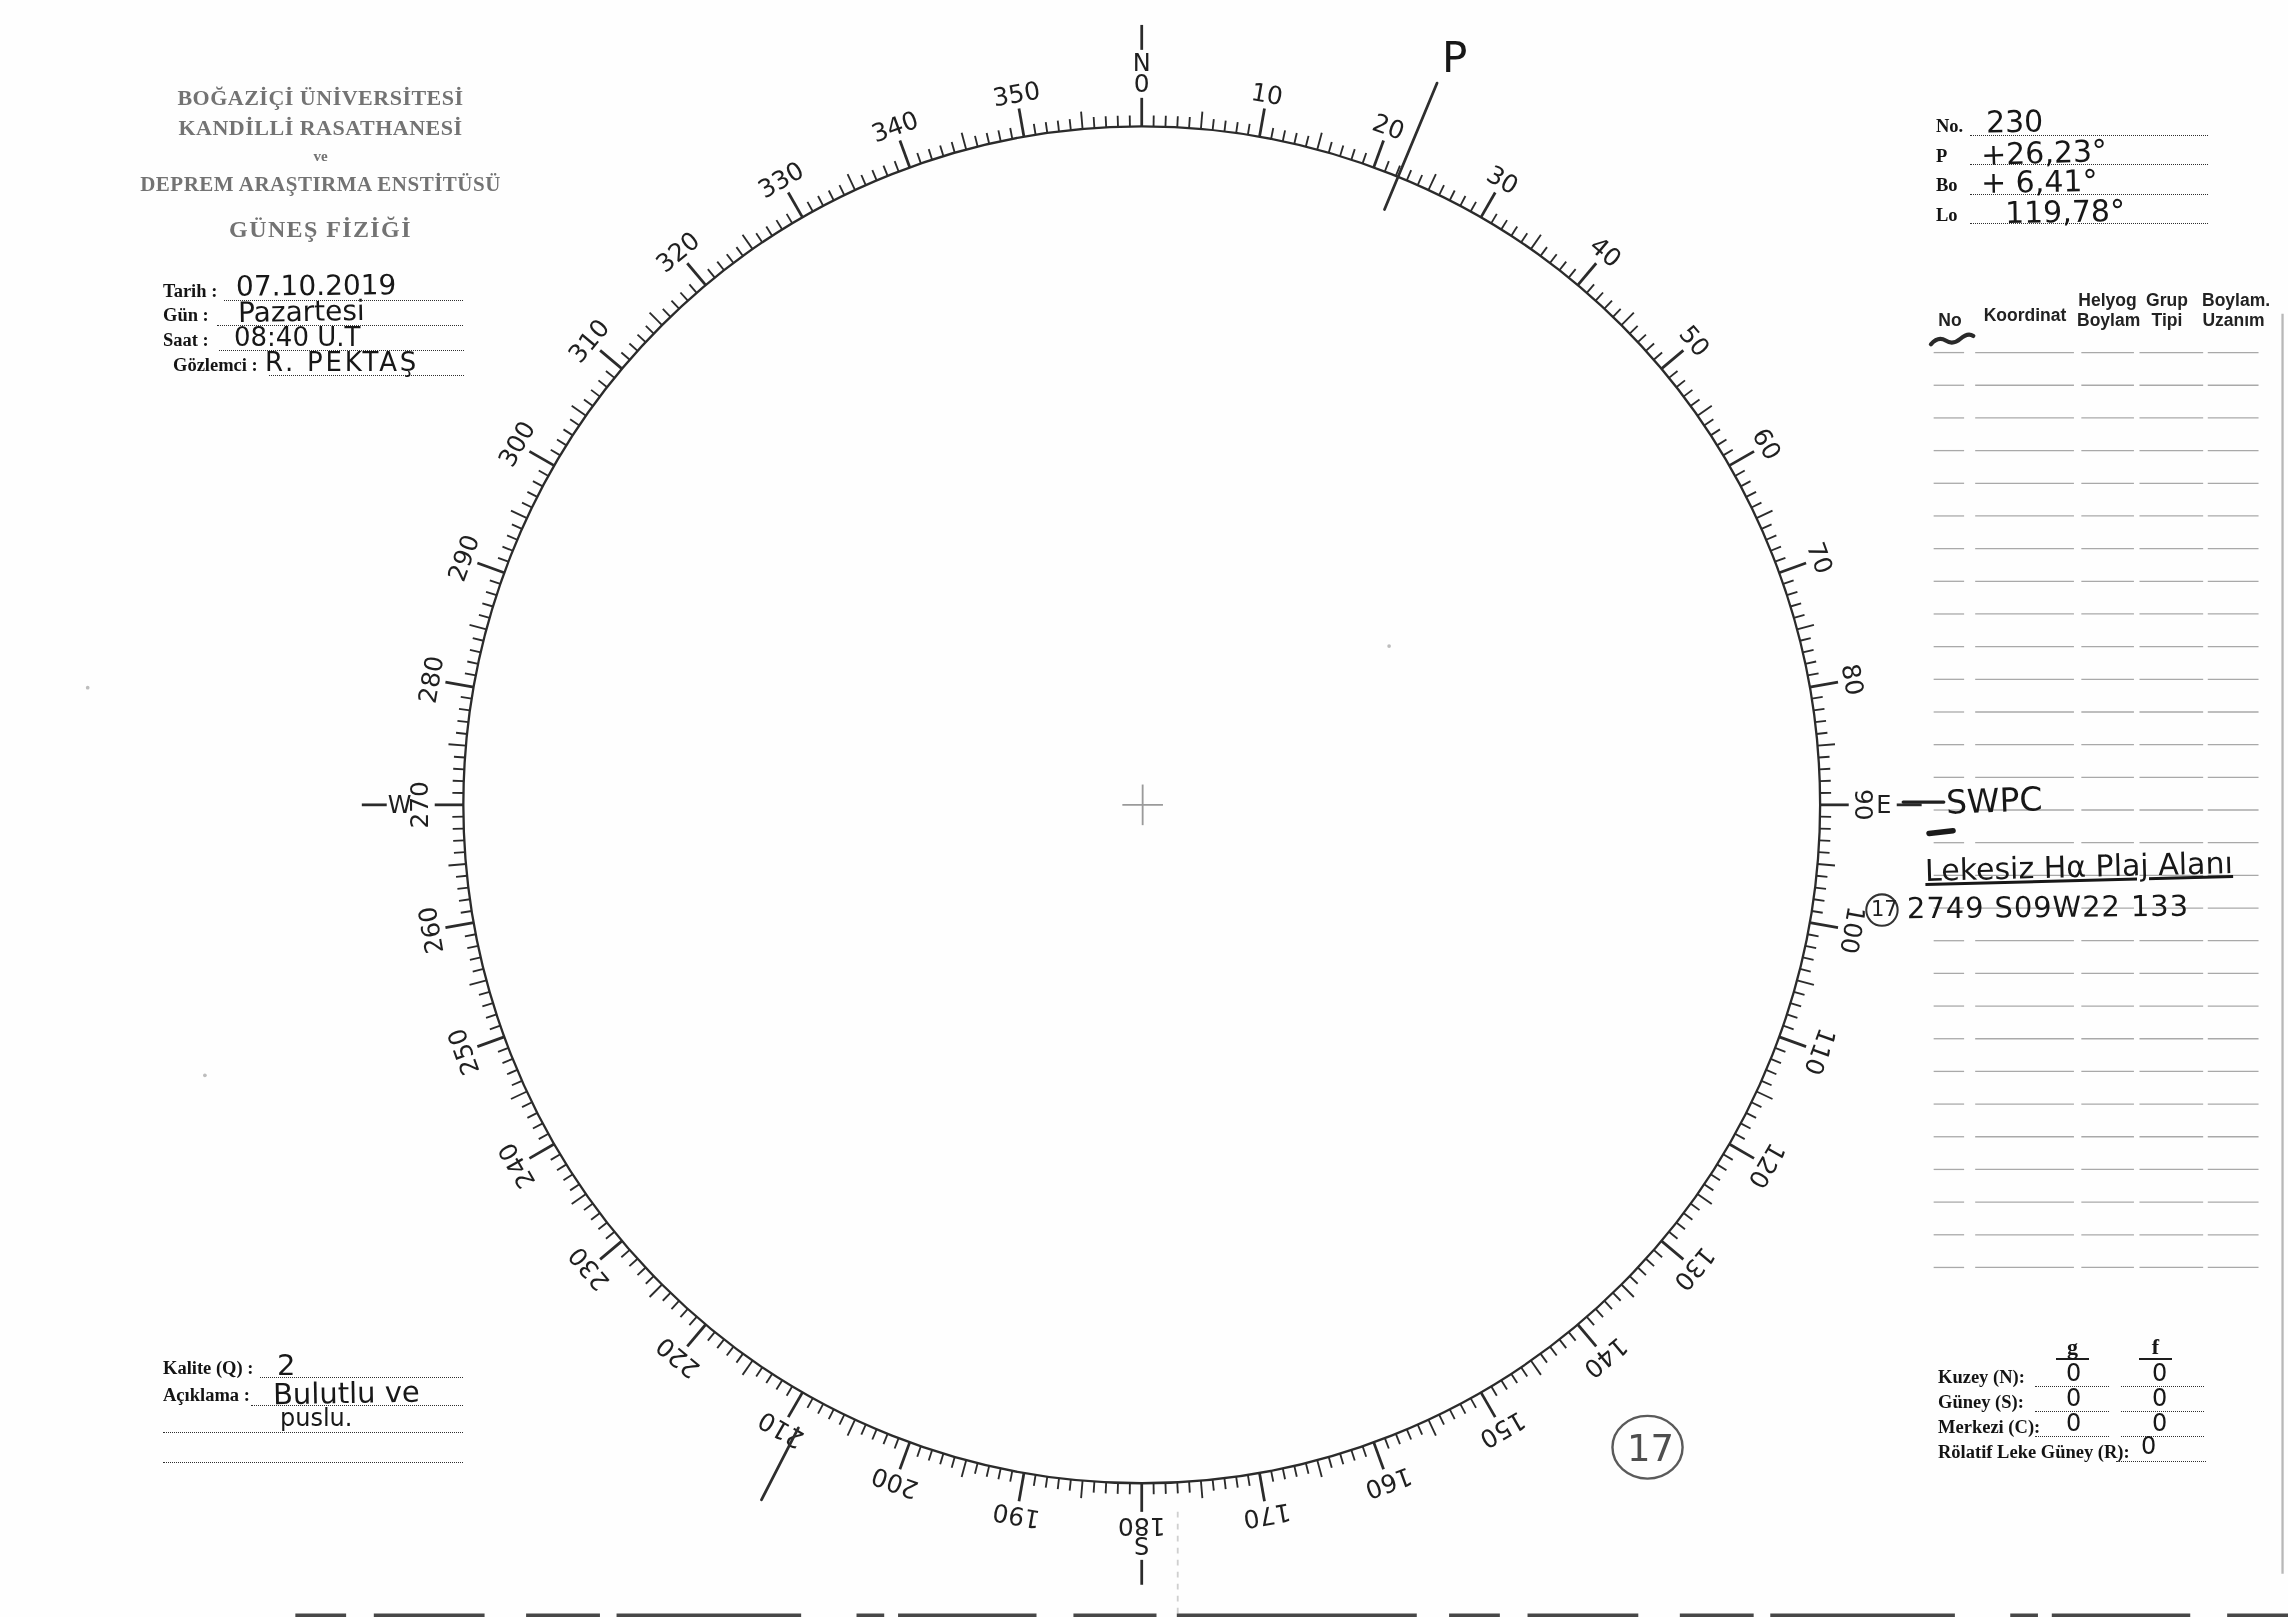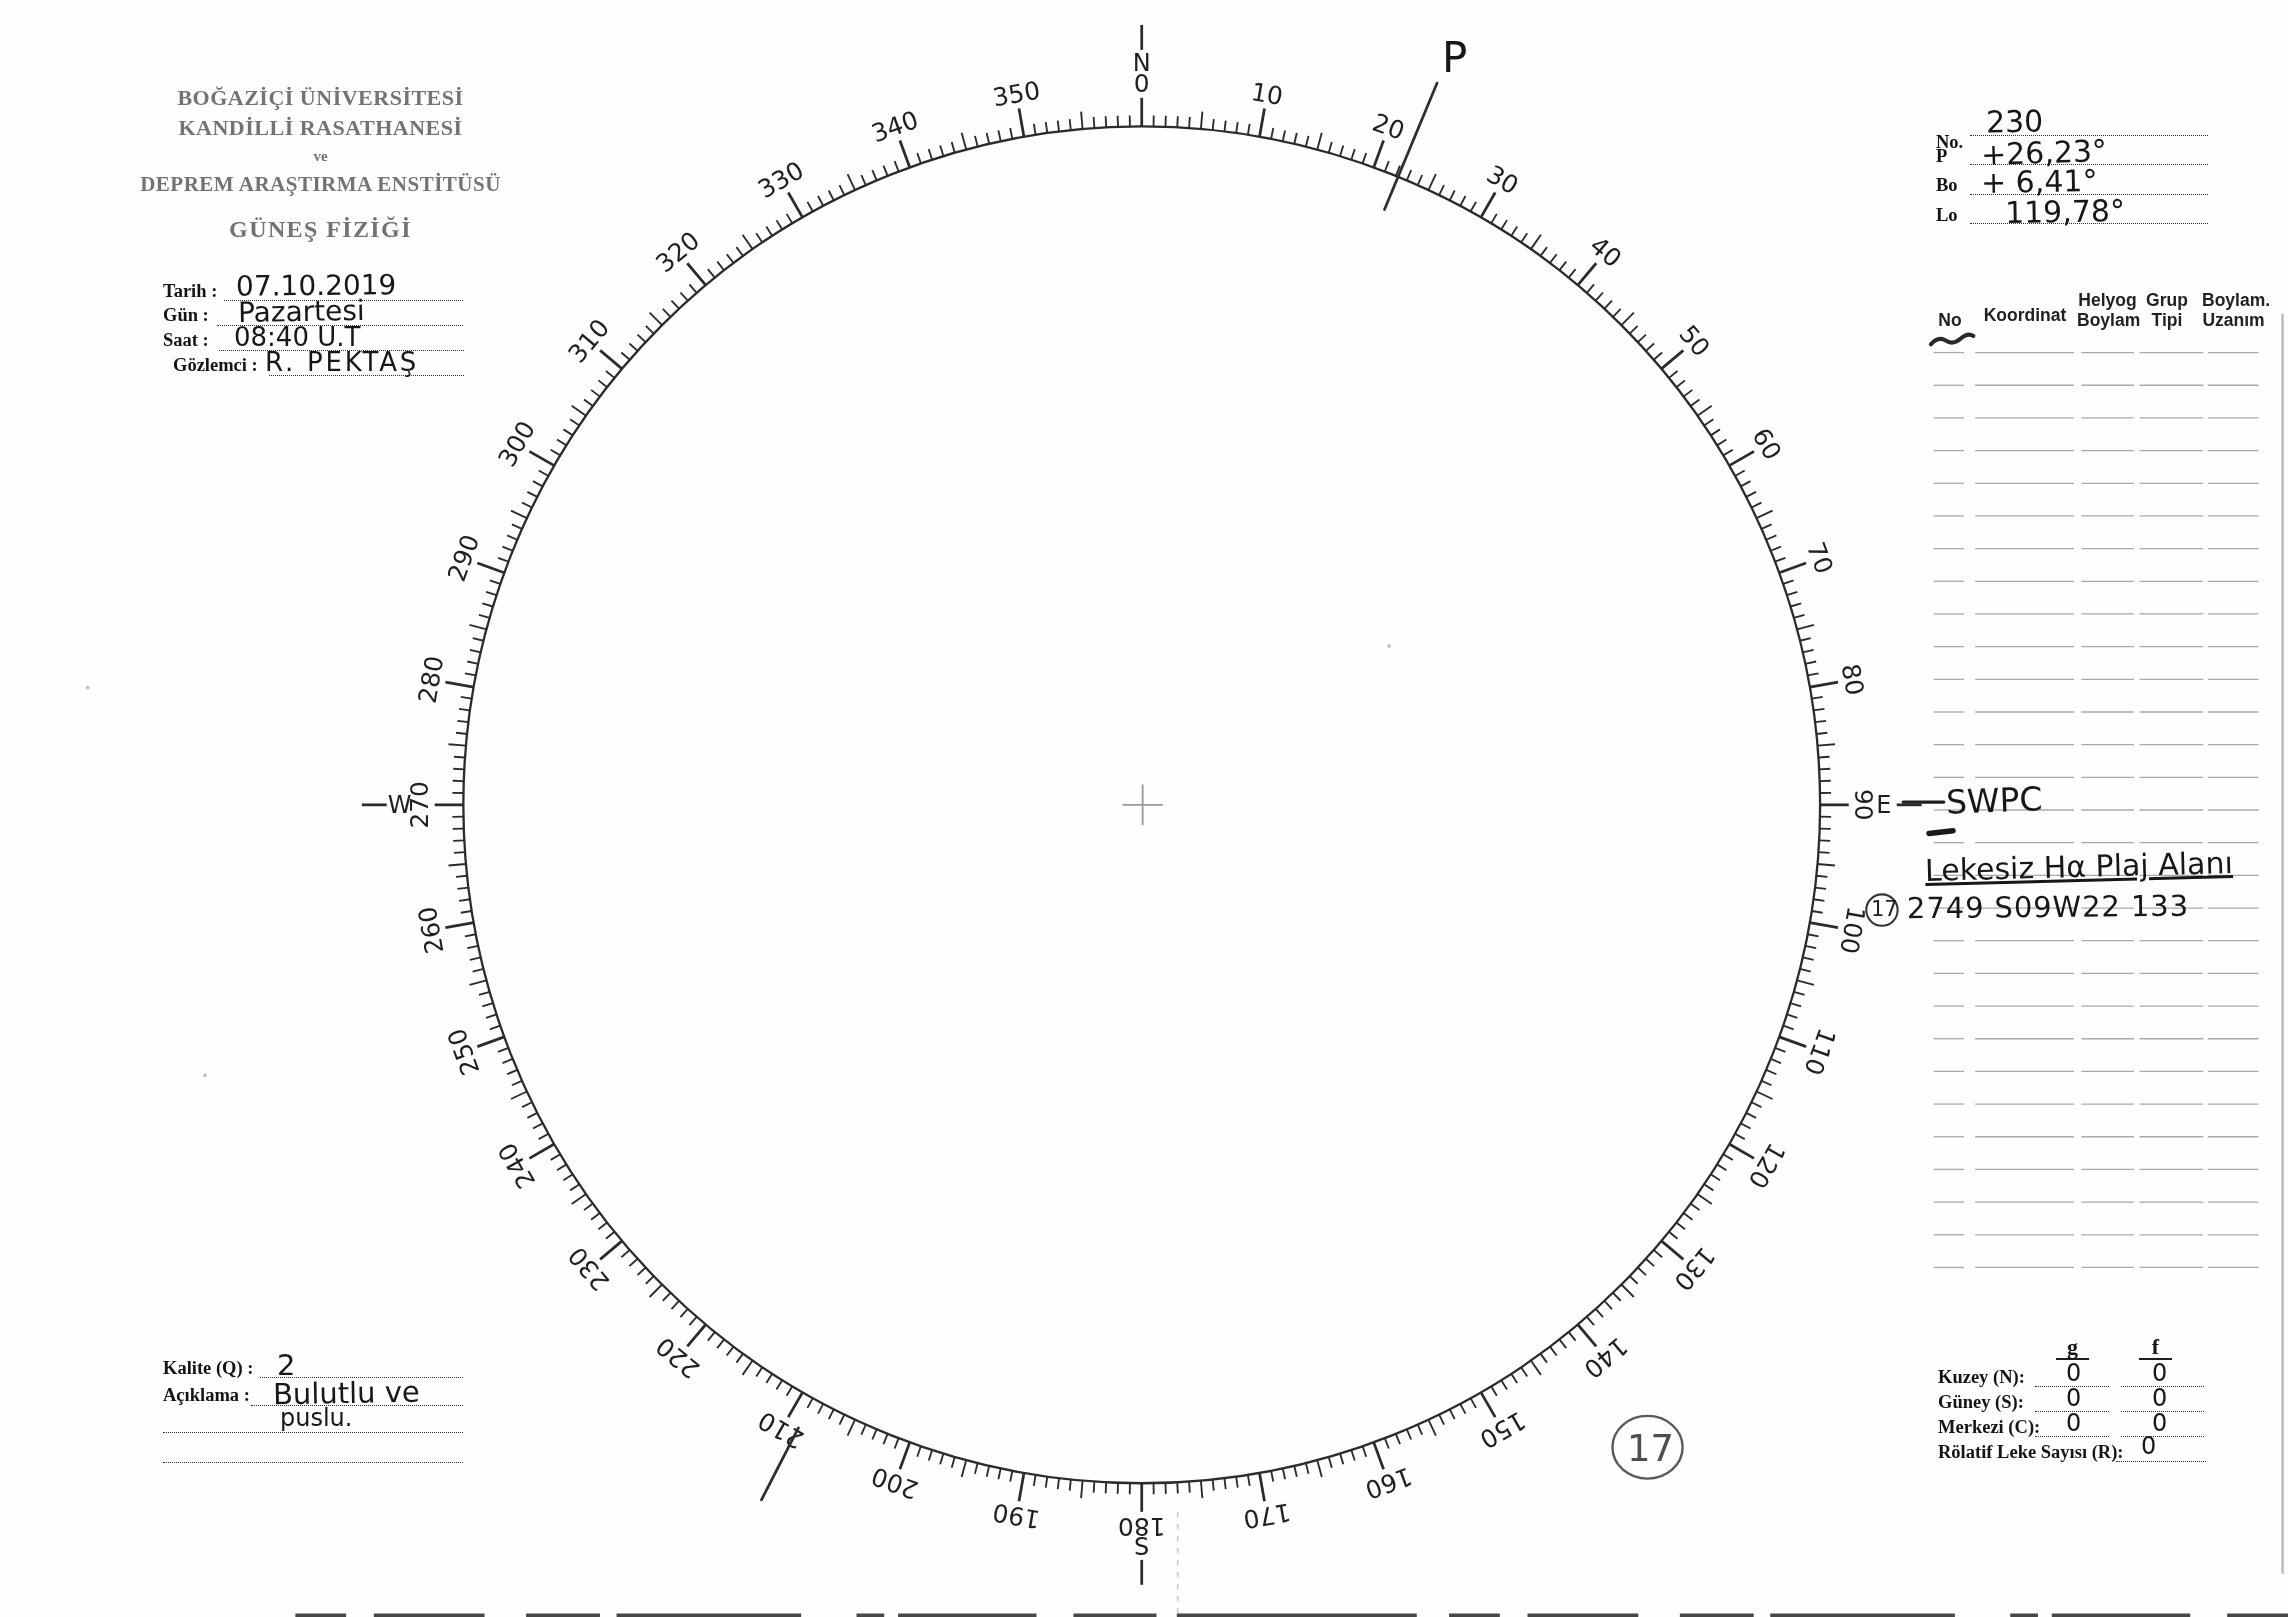--- a/index.html
+++ b/index.html
@@ -632,21 +632,21 @@
   <div class="dotline" style="left:219px;top:350px;width:245px;"></div>
   <div class="dotline" style="left:269px;top:375px;width:195px;"></div>
 
   <span class="hand" style="left:236px;top:269px;font-size:28px;transform:rotate(-0.5deg);">07.10.2019</span>
   <span class="hand" style="left:238px;top:295px;font-size:28px;transform:rotate(-1deg);">Pazartesi</span>
   <span class="hand" style="left:234px;top:322px;font-size:26px;">08:40 U.T</span>
   <span class="hand" style="left:265px;top:347px;font-size:26px;letter-spacing:2.8px;">R. PEKTAŞ</span>
 </div>
 
 <div>
-  <span class="flabel printed" style="left:1936px;top:116px;margin-top:16px;">No.</span>
+  <span class="flabel printed" style="left:1936px;top:116px;">No.</span>
   <span class="flabel printed" style="left:1936px;top:146px;">P</span>
   <span class="flabel printed" style="left:1936px;top:175px;">Bo</span>
   <span class="flabel printed" style="left:1936px;top:205px;">Lo</span>
 
   <div class="dotline" style="left:1970px;top:135px;width:238px;"></div>
   <div class="dotline" style="left:1970px;top:164px;width:238px;"></div>
   <div class="dotline" style="left:1970px;top:194px;width:238px;"></div>
   <div class="dotline" style="left:1970px;top:223px;width:238px;"></div>
 
   <span class="hand" style="left:1986px;top:104px;font-size:30px;transform:rotate(-1deg);">230</span>
@@ -699,21 +699,21 @@
   <span class="hand" style="left:280px;top:1404px;font-size:24px;">puslu.</span>
 </div>
 
 <div>
   <div class="gf-head" style="left:2056px;top:1336px;">g</div>
   <div class="gf-head" style="left:2139px;top:1336px;">f</div>
 
   <span class="flabel printed" style="left:1938px;top:1367px;">Kuzey (N):</span>
   <span class="flabel printed" style="left:1938px;top:1392px;">Güney (S):</span>
   <span class="flabel printed" style="left:1938px;top:1417px;">Merkezi (C):</span>
-  <span class="flabel printed" style="left:1938px;top:1442px;">Rölatif Leke Sayısı (R):</span>
+  <span class="flabel printed" style="left:1938px;top:1442px;">Rölatif Leke Güney (R):</span>
 
   <div class="dotline" style="left:2035px;top:1386px;width:74px;"></div>
   <div class="dotline" style="left:2121px;top:1386px;width:83px;"></div>
   <div class="dotline" style="left:2035px;top:1411px;width:74px;"></div>
   <div class="dotline" style="left:2121px;top:1411px;width:83px;"></div>
   <div class="dotline" style="left:2035px;top:1436px;width:74px;"></div>
   <div class="dotline" style="left:2121px;top:1436px;width:83px;"></div>
   <div class="dotline" style="left:2116px;top:1461px;width:90px;"></div>
 
   <span class="hand" style="left:2066px;top:1359px;font-size:24px;">0</span>

